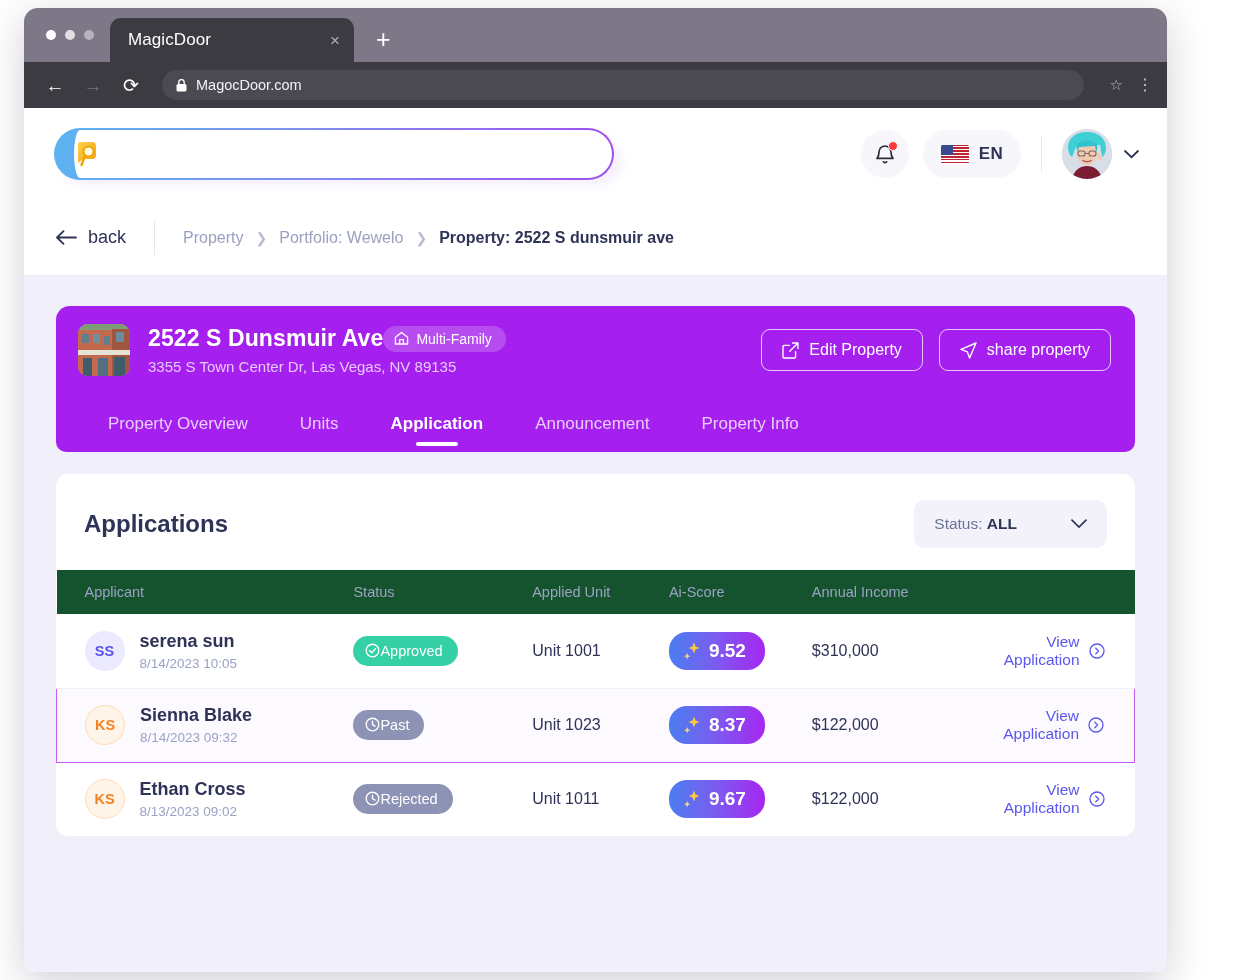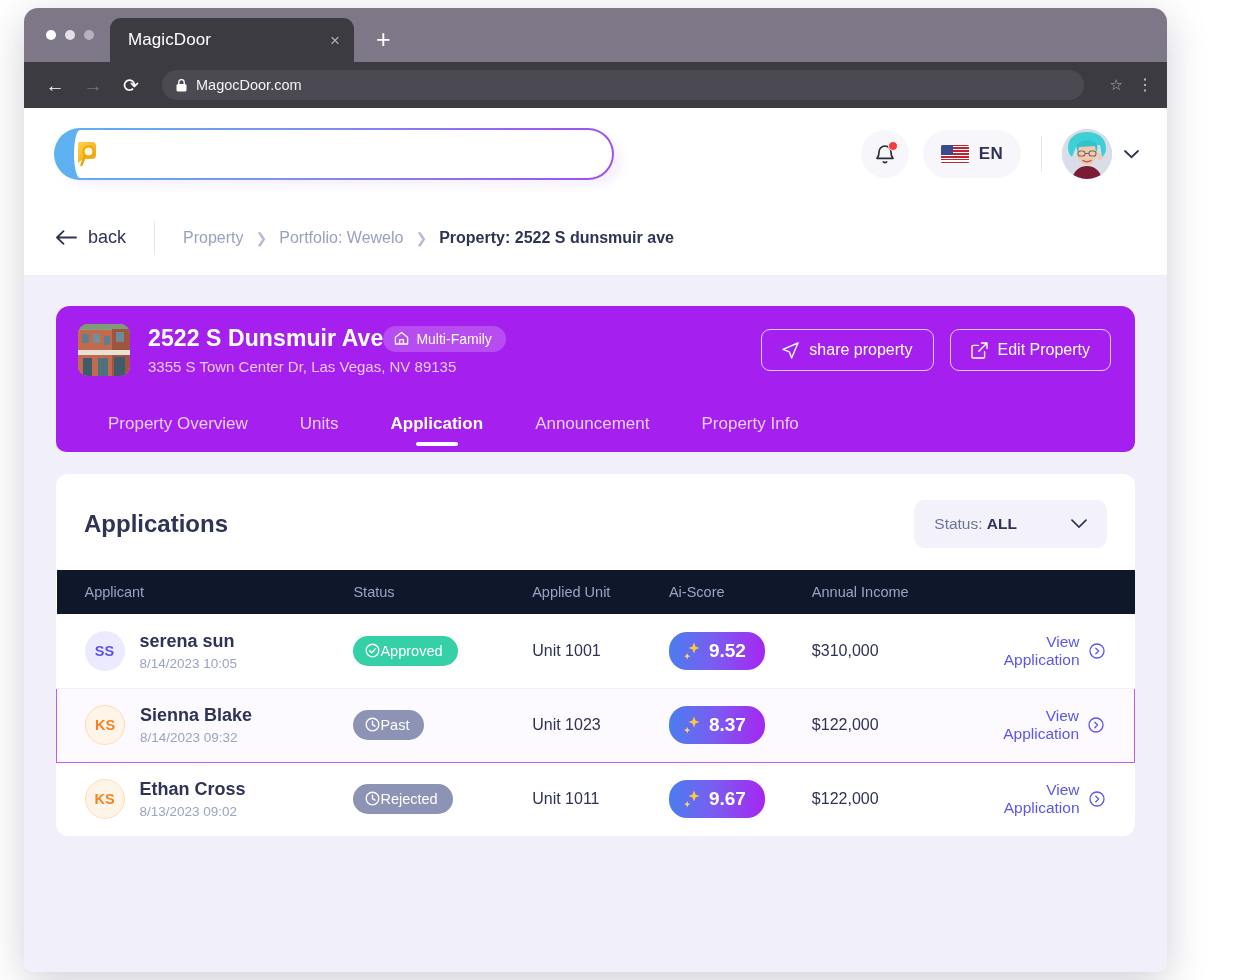--- a/index.html
+++ b/index.html
@@ -310,21 +310,21 @@
     border-radius: 10px;
     padding: 15px 20px;
     cursor: pointer;
     min-width: 188px;
   }
   .status-lbl { font-size: 15.5px; color: #6e7496; }
   .status-lbl b { color: #2e3357; }
 
   
   table { width: 100%; border-collapse: collapse; }
-  thead tr { background: #0f172a; }
+  thead tr { background: #14532d; }
   th {
     text-align: left;
     font-weight: normal;
     font-size: 14.5px;
     color: #9aa3c4;
     padding: 14px 0;
   }
   th:first-child { padding-left: 28px; }
   tbody td {
     padding: 0;
@@ -553,34 +553,34 @@
                     </svg>
                 </span>
                 <span>Multi-Family</span>
               </span>
             </div>
             <div class="prop-addr">3355 S Town Center Dr, Las Vegas, NV 89135</div>
           </div>
           <div class="prop-actions">
             <button class="ghost-btn">
               <span>
-                <svg width="17" height="17" viewBox="0 0 17 17" fill="none" stroke="#ffffff" stroke-width="1.4" stroke-linejoin="round">
-                    <path d="M16 1 1 7.4l6.3 2.4L9.6 16z"></path>
-                  </svg>
-              </span>
-              <span>share property</span>
-            </button>
-            <button class="ghost-btn">
-              <span>
                 <svg width="17" height="17" viewBox="0 0 17 17" fill="none" stroke="#ffffff" stroke-width="1.4" stroke-linecap="round" stroke-linejoin="round">
                     <path d="M13.6 9.6V15a1 1 0 0 1-1 1H2a1 1 0 0 1-1-1V4.4a1 1 0 0 1 1-1h5.4"></path>
                     <path d="M10.5 1H16v5.5M16 1 7.8 9.2"></path>
                   </svg>
               </span>
               <span>Edit Property</span>
+            </button>
+            <button class="ghost-btn">
+              <span>
+                <svg width="17" height="17" viewBox="0 0 17 17" fill="none" stroke="#ffffff" stroke-width="1.4" stroke-linejoin="round">
+                    <path d="M16 1 1 7.4l6.3 2.4L9.6 16z"></path>
+                  </svg>
+              </span>
+              <span>share property</span>
             </button>
           </div>
         </div>
         <div class="prop-tabs">
           <div class="ptab">Property Overview</div>
           <div class="ptab">Units</div>
           <div class="ptab active">Application</div>
           <div class="ptab">Announcement</div>
           <div class="ptab">Property Info</div>
         </div>

